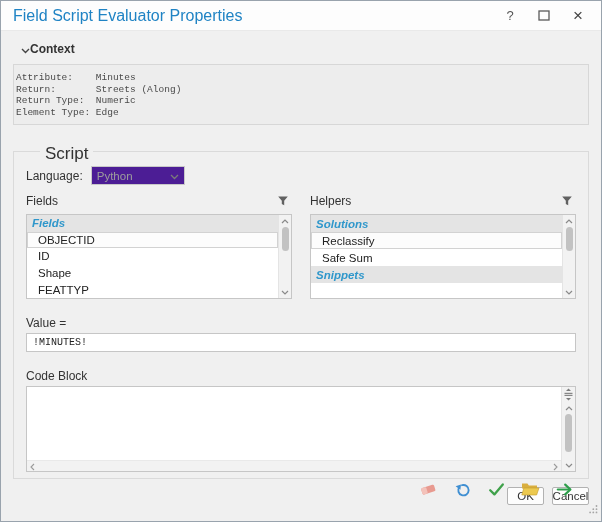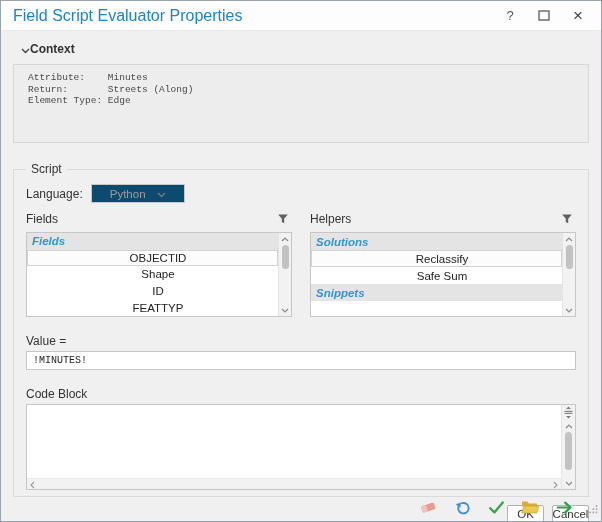--- a/index.html
+++ b/index.html
@@ -18,54 +18,54 @@
   .tb-btn{ width:34px; height:28px; display:flex; align-items:center; justify-content:center;
            color:#555; cursor:default; }
   .tb-btn.help{ font-size:13px; }
   .tb-btn.close{ font-size:17px; color:#444; margin-right:6px; }
   
   .body{ padding:0 12px; }
   .ctx-header{ margin-top:9px; height:17px; display:flex; align-items:center; gap:0;
                padding-left:8px; }
   .ctx-header .lbl{ font-size:12px; font-weight:bold; color:#333; }
   .ctx-box{
-    margin-top:7px; height:79px; background:#ededed; border:1px solid #d7d7d7;
-    padding:7px 14px; font-family:"Liberation Mono", monospace; font-size:9.5px;
+    margin-top:7px; height:61px; background:#ededed; border:1px solid #d7d7d7;
+    padding:7px 2px; font-family:"Liberation Mono", monospace; font-size:9.5px;
     color:#4a4a4a; line-height:11.5px;
   }
   .ctx-row .k{ display:inline-block; width:14ch; }
   
   .group{
     margin-top:26px; height:328px; border:1px solid #dadada; position:relative;
     padding:0 12px;
   }
   .group-label{
-    position:absolute; top:-8px; left:12px; background:#f0f0f0; padding:0 5px;
-    font-size:12px; color:#333;
+    position:absolute; top:-8px; left:26px; background:#f0f0f0; padding:0 5px;
+    font-size:17px; color:#333;
   }
   .lang-row{ margin-top:14px; display:flex; align-items:center; gap:8px; }
   .lang-row .lbl{ font-size:12px; color:#333; }
   .combo{
-    width:94px; height:19px; border:1px solid #c8c8c8; background:#0c4a6e;
-    display:flex; align-items:center; padding:0 18px; color:#9d9d9d; font-size:11.5px;
+    width:94px; height:19px; border:1px solid #c8c8c8; background:#4c1d95;
+    display:flex; align-items:center; padding:0 5px; color:#9d9d9d; font-size:11.5px;
   }
   .combo .val{ flex:1; }
   .panel-labels{ margin-top:6px; display:flex; gap:18px; }
   .panel-labels .half{ flex:1; display:flex; align-items:center; justify-content:space-between; }
   .panel-labels .lbl{ font-size:12px; color:#333; }
   .lists{ margin-top:4px; display:flex; gap:18px; }
   .listbox{
     flex:1; height:85px; background:#fff; border:1px solid #c6c6c6;
     display:flex; overflow:hidden;
   }
   .rows{ flex:1; display:flex; flex-direction:column; }
   .lrow{ height:17px; display:flex; align-items:center; font-size:11.5px; color:#222; }
   .lrow.hdr{ background:#e4e4e4; color:#2f97cb; font-weight:bold; font-style:italic;
              padding-left:5px; }
-  .lrow.item{ padding-left:11px;justify-content:center; }
+  .lrow.item{ padding-left:11px; }
   .lrow.item.hl{ background:#fcfcfc; box-shadow:inset 0 0 0 1px #d2d2d2; }
   
   .vscroll{ width:13px; background:#f2f2f2; border-left:1px solid #e4e4e4;
             display:flex; flex-direction:column; align-items:center; }
   .sb-arrow{ height:12px; width:100%; display:flex; align-items:center; justify-content:center; }
   .sb-thumb{ width:7px; height:24px; background:#c2c2c2; border-radius:4px; }
   .vscroll .spacer{ flex:1; }
   
   .section-lbl{ margin-top:17px; font-size:12px; color:#333; }
   .value-input{
@@ -135,20 +135,23 @@
     </div>
 
     <div class="ctx-box">
       <div class="ctx-row">
         <span class="k">Attribute:</span><span class="v">Minutes</span>
       </div>
       <div class="ctx-row">
         <span class="k">Return:</span><span class="v">Streets (Along)</span>
       </div>
       <div class="ctx-row">
+        <span class="k">Return Type:</span><span class="v">Numeric</span>
+      </div>
+      <div class="ctx-row">
         <span class="k">Element Type:</span><span class="v">Edge</span>
       </div>
     </div>
 
     <div class="group">
       <div class="group-label">Script</div>
 
       <div class="lang-row">
         <span class="lbl">Language:</span>
         <div class="combo">
@@ -184,24 +187,24 @@
 
         <div class="listbox">
           <div class="rows">
             <div class="lrow hdr">
                 <span>Fields</span>
               </div>
             <div class="lrow item hl">
                 <span>OBJECTID</span>
               </div>
             <div class="lrow item">
+                <span>ID</span>
+              </div>
+            <div class="lrow item">
                 <span>Shape</span>
-              </div>
-            <div class="lrow item">
-                <span>ID</span>
               </div>
             <div class="lrow item">
                 <span>FEATTYP</span>
               </div>
           </div>
           <div class="vscroll">
             <div class="sb-arrow">
               <svg width="8" height="5" viewBox="0 0 8 5">
                   <path d="M1 4 L4 1 L7 4" fill="none" stroke="#8a8a8a" stroke-width="1.2"></path>
                 </svg>

